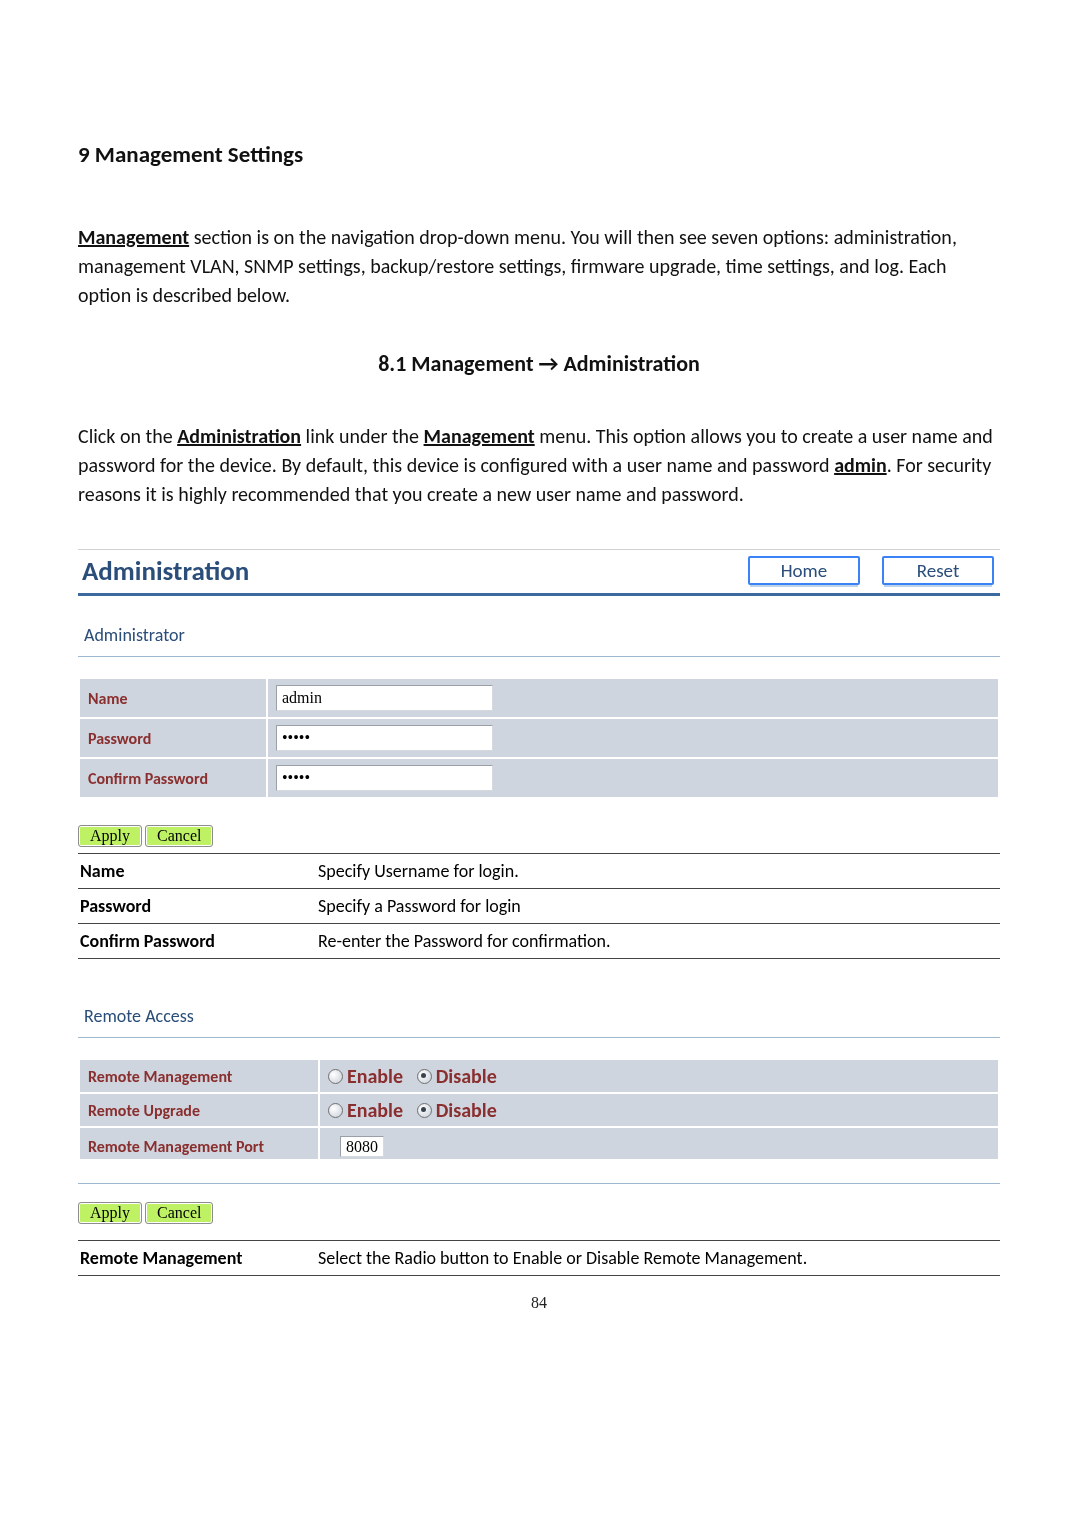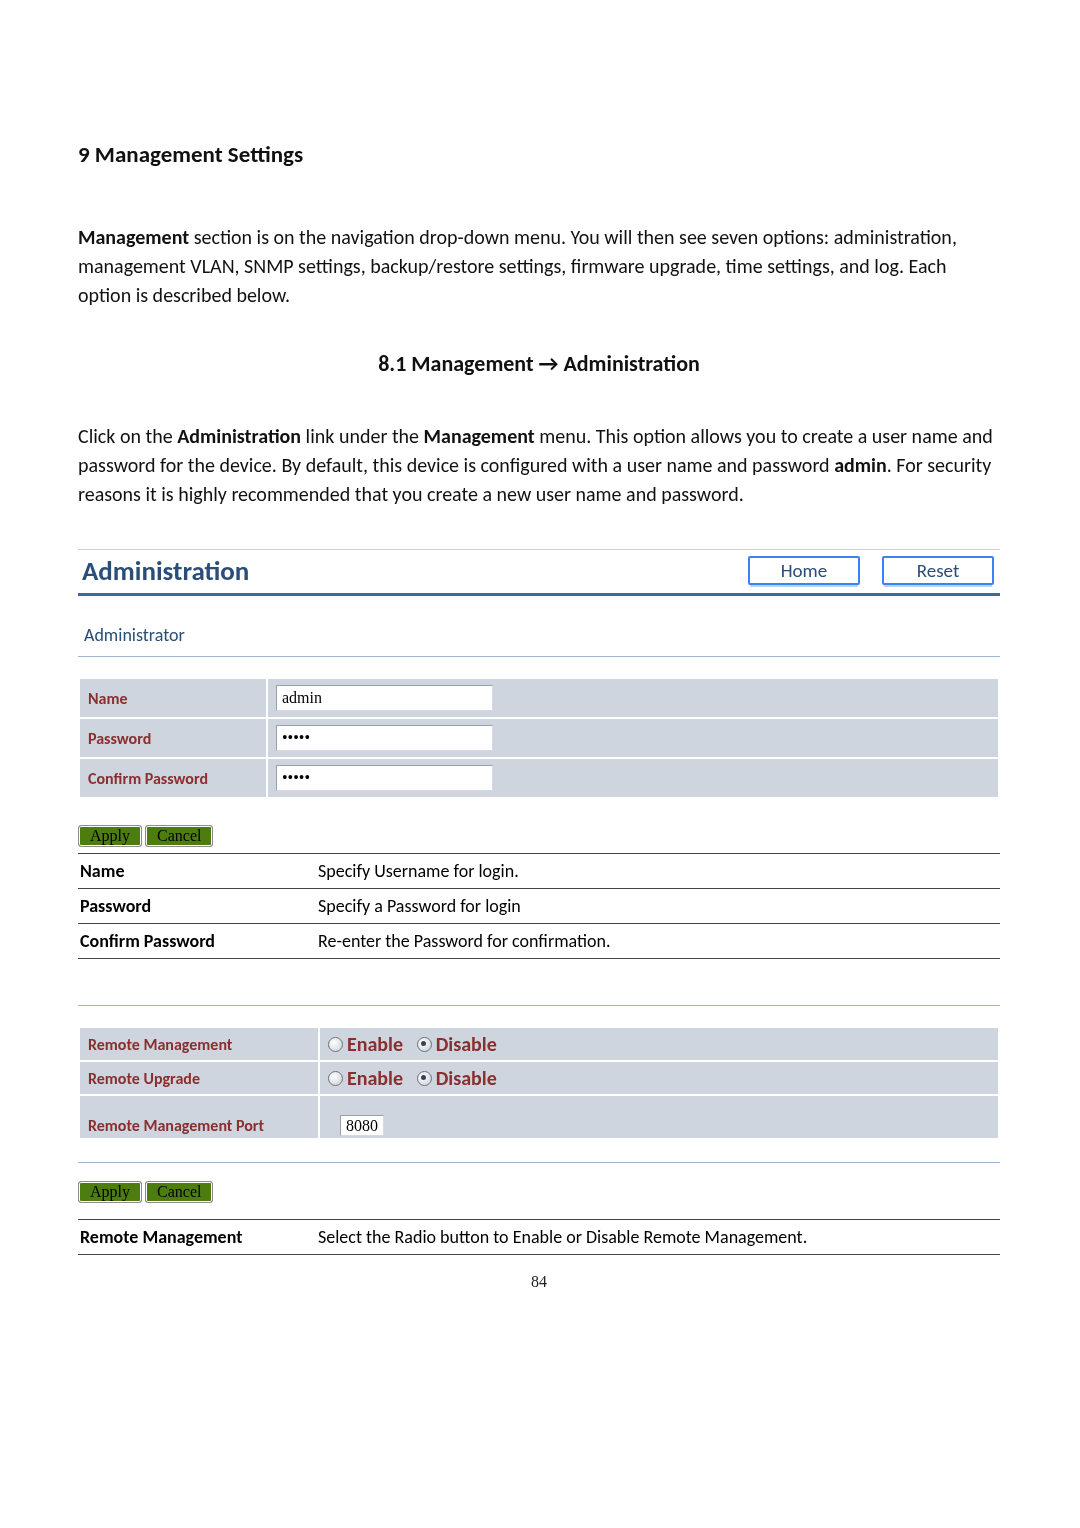--- a/index.html
+++ b/index.html
@@ -24,21 +24,21 @@
       margin: 0 0 45px 0;
       color: #111;
       text-align: center;
     }
     .body-text {
       font-size: 20px;
       line-height: 1.45;
       color: #111;
       margin: 0 0 40px 0;
     }
-    .body-text b { font-weight: bold; }
+    .body-text b { font-weight: bold; text-decoration: underline; }
     
     .admin-panel {
       border-top: 1px solid #d0d0d0;
       padding-top: 4px;
     }
     .admin-header {
       display: flex;
       align-items: center;
       justify-content: space-between;
       border-bottom: 3px solid #3d6a9e;
@@ -100,21 +100,21 @@
       padding: 2px 5px;
       height: 20px;
       box-sizing: content-box;
     }
     .btn-row {
       margin: 0 0 6px 0;
     }
     .sys-btn {
       font-family: "Times New Roman", serif;
       font-size: 16px;
-      background: #4d7c0f;
+      background: #bef264;
       border: 1px solid #8d8d8d;
       border-radius: 3px;
       padding: 1px 11px;
       margin-right: 3px;
       box-shadow: inset 0 0 0 1px #fff;
     }
     .doc-table {
       width: 100%;
       border-collapse: collapse;
       font-size: 18px;
@@ -142,21 +142,21 @@
       min-width: 48px;
       background: #fff;
       border: 1px solid #9aa0a8;
       border-right-color: #d6dae0;
       border-bottom-color: #d6dae0;
       font-family: "Times New Roman", serif;
       font-size: 16px;
       padding: 1px 5px;
       margin-left: 12px;
     }
-    .remote-table tr.port td { padding-top: 20px; padding-bottom: 3px; }
+    .remote-table tr.port td { padding-top: 9px; padding-bottom: 3px; }
     .rad {
       appearance: none;
       width: 13px; height: 13px;
       border-radius: 50%;
       border: 1px solid #6f6f70;
       background: radial-gradient(circle at 35% 35%, #fff, #d8dde4 70%);
       position: relative;
       margin: 0;
     }
     .rad.checked::after {
@@ -244,20 +244,21 @@
       <td>Specify a Password for login</td>
     </tr>
     <tr>
       <td class="key">Confirm Password</td>
       <td>Re-enter the Password for confirmation.</td>
     </tr>
   </tbody>
     </table>
 
   <div class="remote-panel">
+    <div class="section-label">Remote Access</div>
     <div class="thin-sep"></div>
 
     <table class="remote-table">
       <tbody>
           <tr>
         <td class="rlabel">Remote Management</td>
         <td>
           <span class="opt">
                 <span class="rad"></span>
                 <span class="opt-label">Enable</span>

